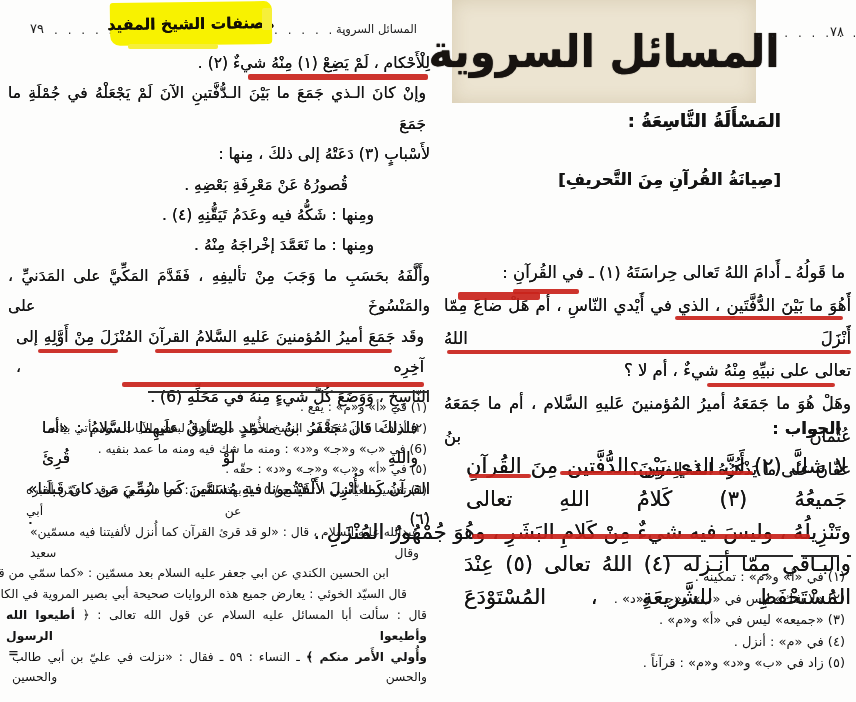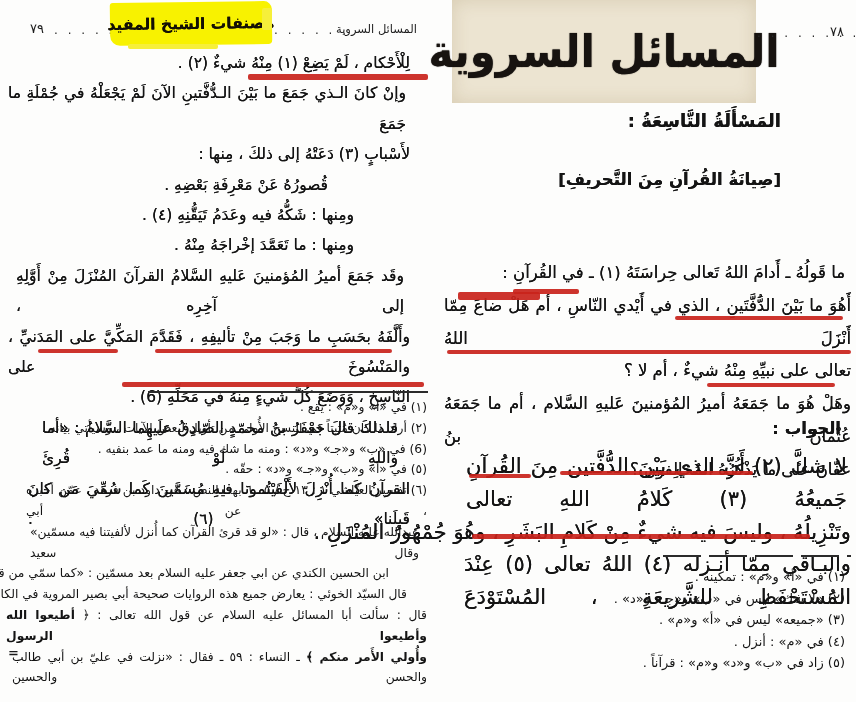--- a/index.html
+++ b/index.html
@@ -113,29 +113,29 @@
 
     <div class="abs ycal">
       <span class="ycal-text rtl">مصنفات الشيخ المفيد</span>
     </div>
     <div class="abs yspeck" style="left:128px; top:44px; width:90px; height:5px;"></div>
     <div class="abs yspeck" style="left:262px; top:8px;  width:10px; height:22px;"></div>
 
     <div class="abs hdr-dots" style="left:274px; top:23px;">. . . . . .</div>
     <div class="abs run-title rtl" style="left:336px; top:22px;">المسائل السروية</div>
 
-    <div class="abs bodytxt rtl" style="left:8px; right:20px; top:48px; font-size:15.5px; line-height:30.4px;">
+    <div class="abs bodytxt rtl" style="left:8px; right:0; top:48px; font-size:15.5px; line-height:30.4px;">
       <div>لِلْأَحْكام ، لَمْ يَضِعْ (١) مِنْهُ شيءٌ (٢) .</div>
       <div class="just" style="padding-right:4px;">وإنْ كانَ الـذي جَمَعَ ما بَيْنَ الـدُّفَّتينِ الآنَ لَمْ يَجْعَلْهُ في جُمْلَةِ ما جَمَعَ</div>
       <div>لأَسْبابٍ (٣) دَعَتْهُ إلى ذلكَ ، مِنها :</div>
       <div style="padding-right:82px;">قُصورُهُ عَنْ مَعْرِفَةِ بَعْضِهِ .</div>
       <div style="padding-right:56px;">ومِنها : شَكُّهُ فيه وعَدَمُ تَيَقُّنِهِ (٤) .</div>
       <div style="padding-right:56px;">ومِنها : ما تَعَمَّدَ إخْراجَهُ مِنْهُ .</div>
+      <div class="just">وأَلَّفَهُ بحَسَبِ ما وَجَبَ مِنْ تأليفِهِ ، فَقَدَّمَ المَكِّيَّ على المَدَنيِّ ، والمَنْسُوخَ على</div>
       <div class="just" style="padding-right:6px; padding-left:8px;">وقَد جَمَعَ أميرُ المُؤمنينَ عَليهِ السَّلامُ القرآنَ المُنْزَلَ مِنْ أَوَّلِهِ إلى آخِرِه ،</div>
-      <div class="just">وأَلَّفَهُ بحَسَبِ ما وَجَبَ مِنْ تأليفِهِ ، فَقَدَّمَ المَكِّيَّ على المَدَنيِّ ، والمَنْسُوخَ على</div>
       <div>النّاسِخِ ، وَوَضَعَ كُلَّ شيءٍ مِنهُ في مَحَلِّهِ (6) .</div>
       <div class="just" style="padding-right:12px; padding-left:34px;">فلذلكَ قالَ جَعْفَرُ بنُ محمّدٍ الصّادِقُ علَيهِما السَّلامُ : «أما واللهِ لَوْ قُرِئَ</div>
       <div class="just" style="padding-left:20px;">القرآنُ كَما أُنْزِلَ لأَلْفَيْتُمونا فيهِ مُسَمَّينَ كَما سُمِّيَ مَن كانَ قَبلَنا» (٦) .</div>
     </div>
 
     <div class="red" style="left:248px; top:74px;  width:180px; height:6px;"></div>
     <div class="red" style="left:155px; top:349px; width:237px; height:4px;"></div>
     <div class="red" style="left:38px;  top:349px; width:80px;  height:4px;"></div>
     <div class="red" style="left:122px; top:382px; width:302px; height:5px;"></div>
 

